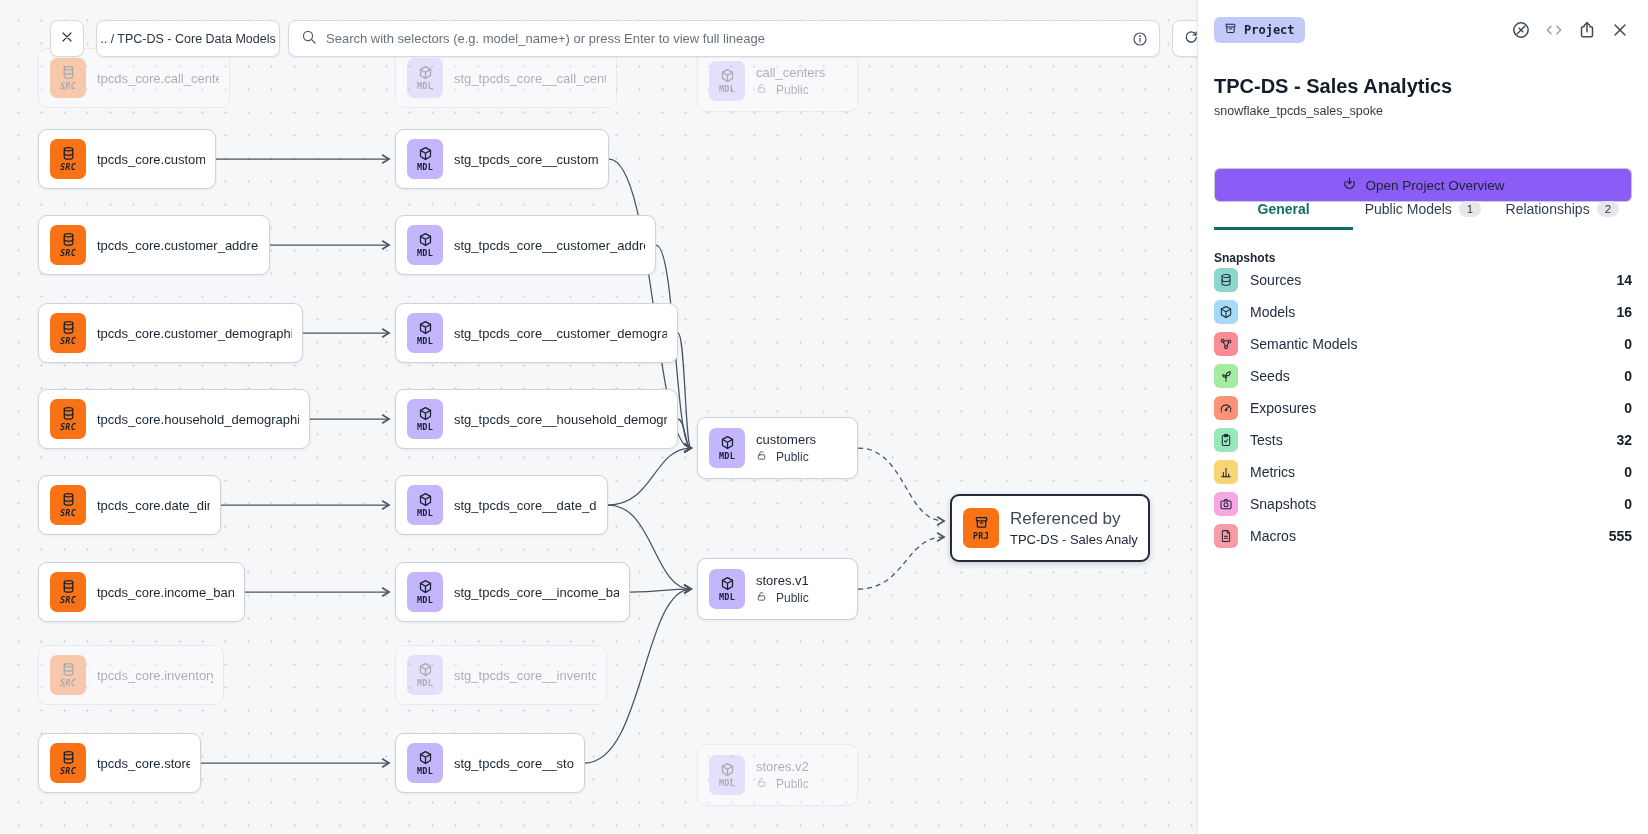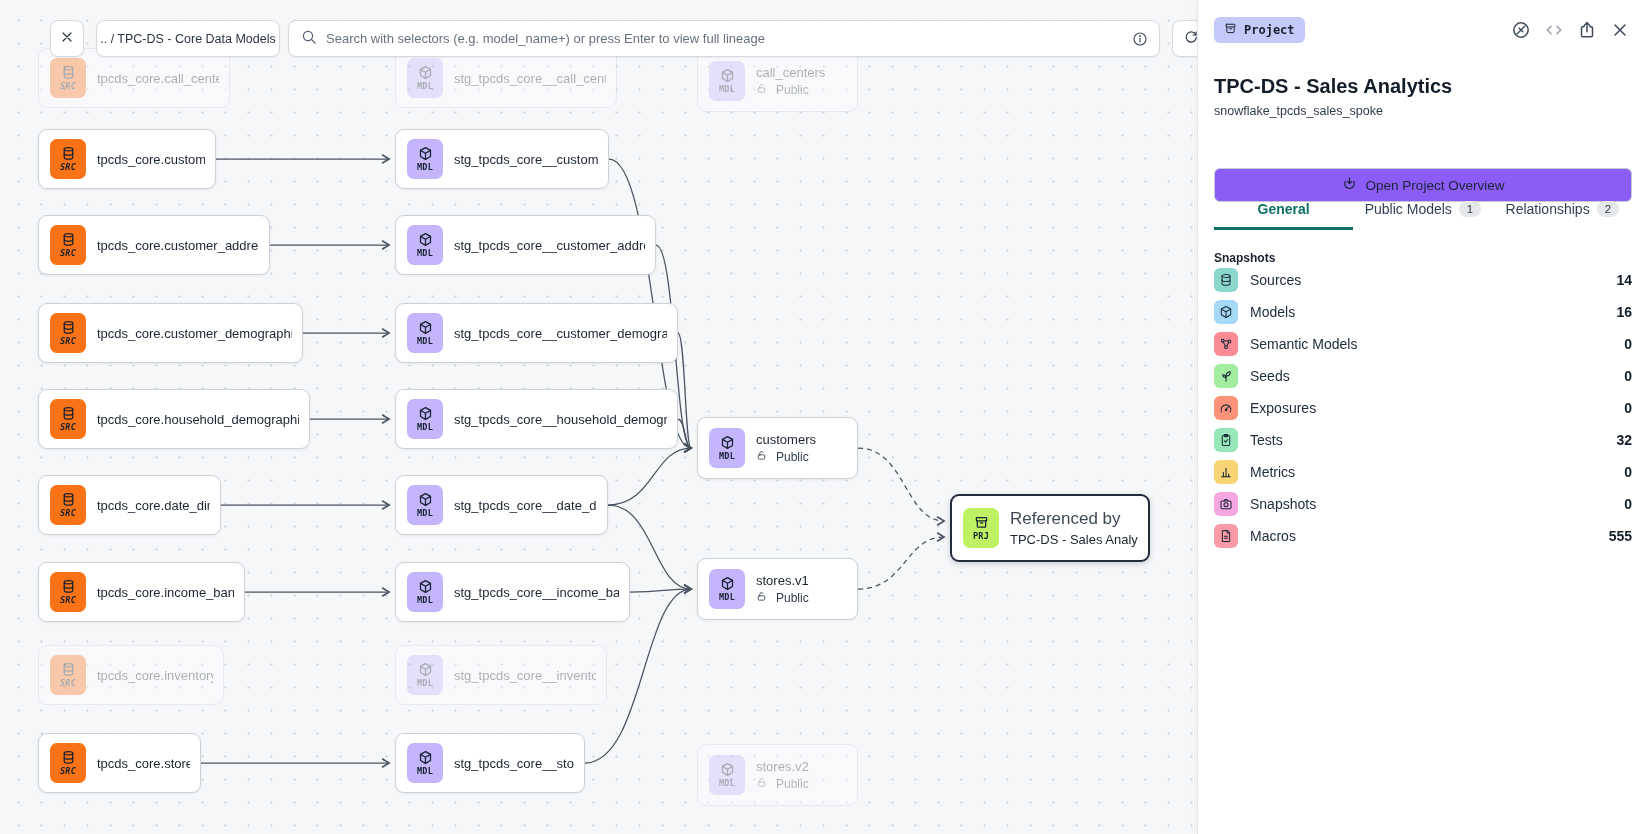--- a/index.html
+++ b/index.html
@@ -27,21 +27,21 @@
   .node.selected { border:2px solid #222b39; box-shadow:0 2px 6px rgba(16,24,40,.18); }
   .nicon {
     flex:0 0 auto; width:36px; height:40px; border-radius:7px;
     display:flex; flex-direction:column; align-items:center; justify-content:center; gap:1px;
     color:#17222f;
   }
   .nicon svg { width:15px; height:15px; }
   .nicon span { font-family:"DejaVu Sans Mono", monospace; font-size:8.5px; font-weight:700; letter-spacing:.2px; }
   .nicon.SRC { background:#f97316;font-style:italic; }
   .nicon.MDL { background:#c4b5fd; }
-  .nicon.PRJ { background:#bef264; }
+  .nicon.PRJ { background:#f97316; }
   .nbody { min-width:0; display:flex; flex-direction:column; gap:3px; }
   .npre { font-size:17px; color:#3e4958; }
   .ntitle { font-size:13px; color:#1b2533; white-space:nowrap; overflow:hidden; }
   .nsub { display:flex; align-items:flex-end; gap:9px; font-size:12px; color:#323d4e; }
   .nsub svg { width:11px; height:11px; }
 
   
   .tb { position:absolute; top:20px; height:37px; background:#fff; border:1px solid #d5d9e0;
         border-radius:8px; box-shadow:0 1px 2px rgba(16,24,40,.06); display:flex; align-items:center;margin-left:36px; }
   .tb-close { left:14px; width:34px; justify-content:center; cursor:pointer; color:#2c3545; }

